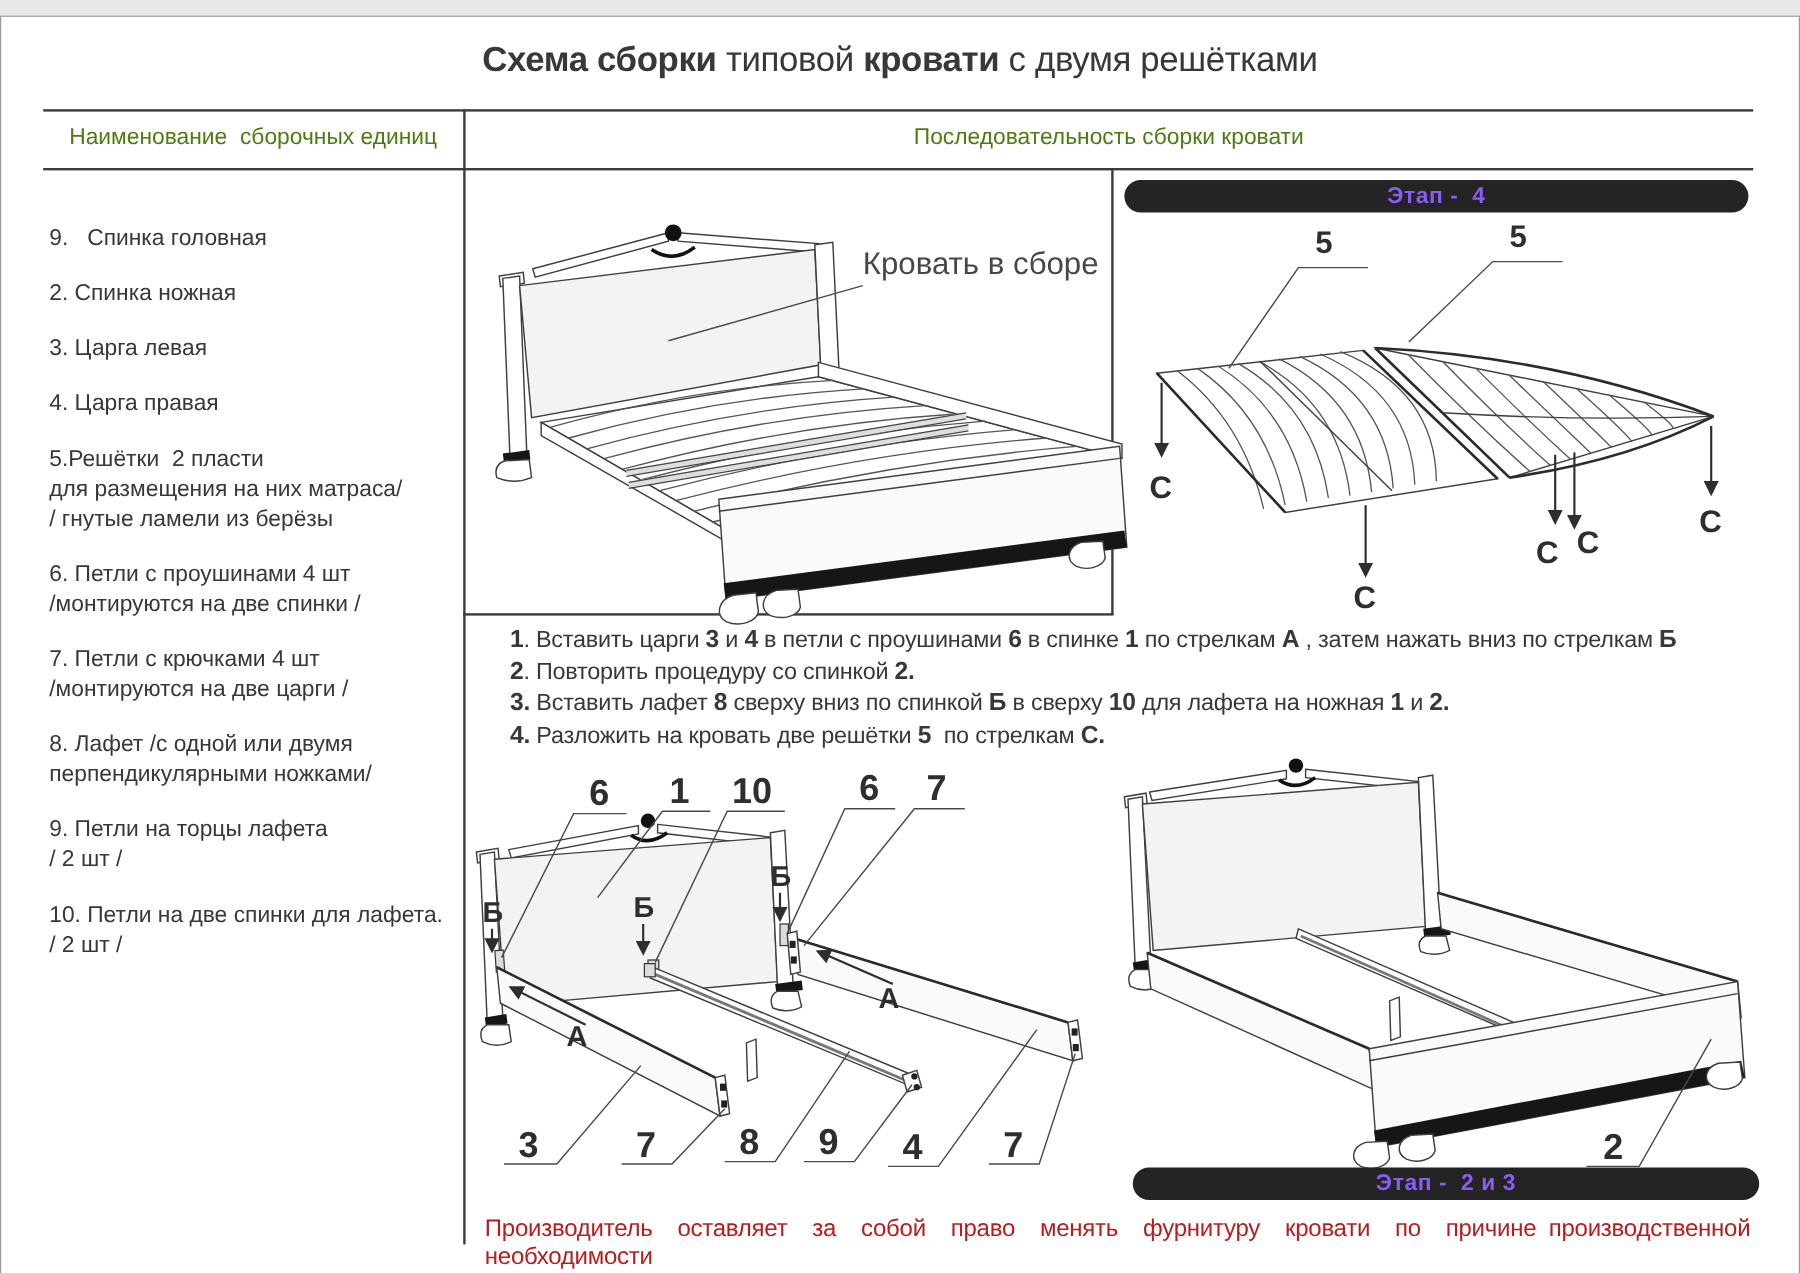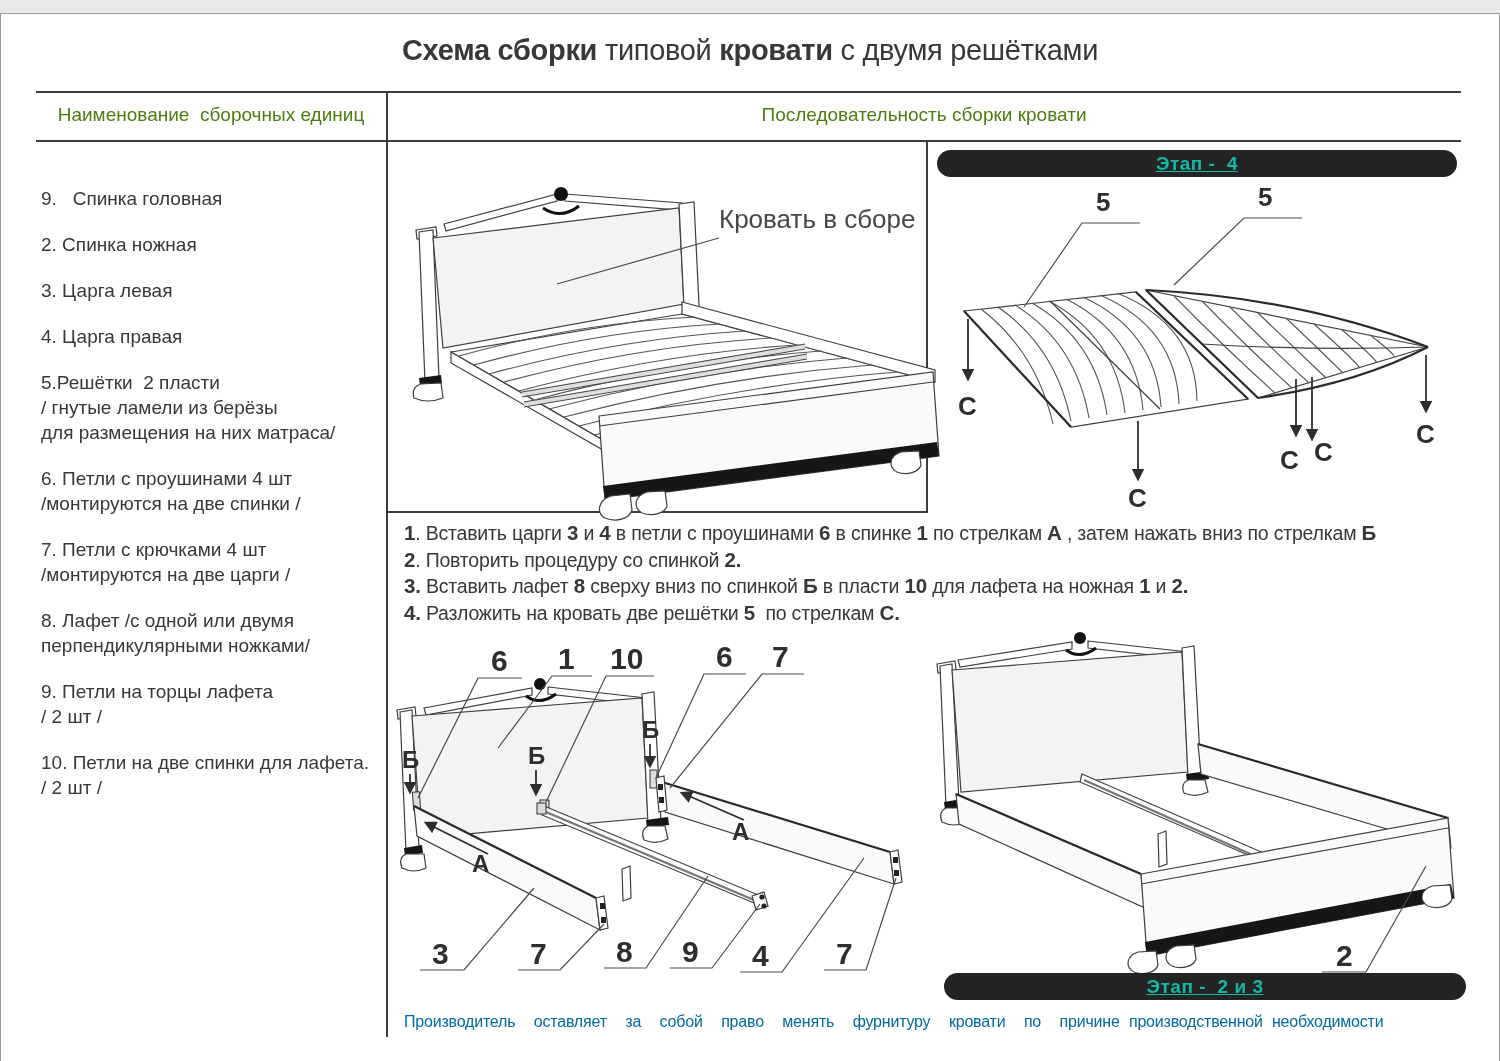--- a/index.html
+++ b/index.html
@@ -13,28 +13,28 @@
   .title{position:absolute;top:20px;left:0;width:100%;text-align:center;
     font-size:29px;letter-spacing:-0.3px;white-space:pre;}
   .title b{font-weight:bold;}
   .col-header{position:absolute;top:90px;font-size:19px;text-align:center;white-space:pre;color:#4d7c0f;}
   .col-header.left{left:35px;width:350px;}
   .col-header.right{left:386px;width:1074px;}
   .parts{position:absolute;left:40px;top:172px;width:340px;font-size:19px;line-height:25px;}
   .part{margin-bottom:21px;}
   .part-line{white-space:pre-wrap;}
   .pill{position:absolute;height:27px;background:#242424;border-radius:14px;
-    color:#14b8a6;display:flex;align-items:center;justify-content:center;
-    font-size:19px;font-weight:bold;letter-spacing:0.5px;white-space:pre;text-decoration:underline;}
-  .instructions{position:absolute;left:403px;top:506px;width:1068px;
+    color:#8b5cf6;display:flex;align-items:center;justify-content:center;
+    font-size:19px;font-weight:bold;letter-spacing:0.5px;white-space:pre;}
+  .instructions{position:absolute;left:424px;top:506px;width:1068px;
     font-size:19.5px;line-height:26.5px;letter-spacing:-0.2px;}
   .instr-line{white-space:pre-wrap;}
   .instr-line b{font-weight:bold;font-size:20.5px;}
-  .footer{position:absolute;left:403px;top:999px;width:1094px;font-size:16px;
-    color:#0369a1;word-spacing:5px;letter-spacing:-0.2px;white-space:pre-wrap;}
+  .footer{position:absolute;left:403px;top:999px;width:1094px;font-size:20px;
+    color:#b91c1c;word-spacing:5px;letter-spacing:-0.2px;white-space:pre-wrap;}
   svg{position:absolute;overflow:visible;}
   svg text{font-family:"Liberation Sans",sans-serif;fill:#2e2e2e;}
   .numlabel{font-size:30px;font-weight:bold;}
   .numlabel-sm{font-size:24px;font-weight:bold;}
   .calabel{font-size:26px;font-weight:bold;}
   .capt{font-size:26px;fill:#474747;}
   .ln{stroke:#3f3f3f;stroke-width:1.2;fill:none;}
   .ln-th{stroke:#2b2b2b;stroke-width:2.2;fill:none;}
   .panel{fill:#f3f3f3;stroke:#3f3f3f;stroke-width:1.2;}
   .wood{fill:#ffffff;stroke:#3f3f3f;stroke-width:1.2;}
@@ -69,22 +69,22 @@
         <div class="part-line">2. Спинка ножная</div>
       </div>
       <div class="part">
         <div class="part-line">3. Царга левая</div>
       </div>
       <div class="part">
         <div class="part-line">4. Царга правая</div>
       </div>
       <div class="part">
         <div class="part-line">5.Решётки  2 пласти</div>
+        <div class="part-line">для размещения на них матраса/</div>
         <div class="part-line">/ гнутые ламели из берёзы</div>
-        <div class="part-line">для размещения на них матраса/</div>
       </div>
       <div class="part">
         <div class="part-line">6. Петли с проушинами 4 шт</div>
         <div class="part-line">/монтируются на две спинки /</div>
       </div>
       <div class="part">
         <div class="part-line">7. Петли с крючками 4 шт</div>
         <div class="part-line">/монтируются на две царги /</div>
       </div>
       <div class="part">
@@ -209,21 +209,21 @@
       <line class="arrow" x1="376" y1="198" x2="376" y2="260" marker-end="url(#ah4)"></line>
       <text class="calabel" x="378" y="282">С</text>
       <line class="arrow" x1="490" y1="176" x2="490" y2="232" marker-end="url(#ah4)"></line>
       <text class="calabel" x="480" y="264">С</text>
     </g>
   </svg>
 
   <div class="instructions" id="instructions">
       <div class="instr-line"><b>1</b><span>. Вставить царги </span><b>3</b><span> и </span><b>4</b><span> в петли с проушинами </span><b>6</b><span> в спинке </span><b>1</b><span> по стрелкам </span><b>А</b><span> , затем нажать вниз по стрелкам </span><b>Б</b></div>
       <div class="instr-line"><b>2</b><span>. Повторить процедуру со спинкой </span><b>2.</b></div>
-      <div class="instr-line"><b>3.</b><span> Вставить лафет </span><b>8</b><span> сверху вниз по спинкой </span><b>Б</b><span> в пласти </span><b>10</b><span> для лафета на ножная </span><b>1</b><span> и </span><b>2.</b></div>
+      <div class="instr-line"><b>3.</b><span> Вставить лафет </span><b>8</b><span> сверху вниз по спинкой </span><b>Б</b><span> в сверху </span><b>10</b><span> для лафета на ножная </span><b>1</b><span> и </span><b>2.</b></div>
       <div class="instr-line"><b>4.</b><span> Разложить на кровать две решётки </span><b>5</b><span>  по стрелкам </span><b>С.</b></div>
     </div>
 
   <svg style="left:395px;top:612px;" width="535" height="345" viewBox="0 0 535 345">
     <defs>
       <marker id="ah1" viewBox="0 0 10 10" refX="8" refY="5" markerWidth="7" markerHeight="7" orient="auto-start-reverse">
         <path d="M0,0 L10,5 L0,10 z" fill="#2e2e2e"></path>
       </marker>
     </defs>
     <g>

